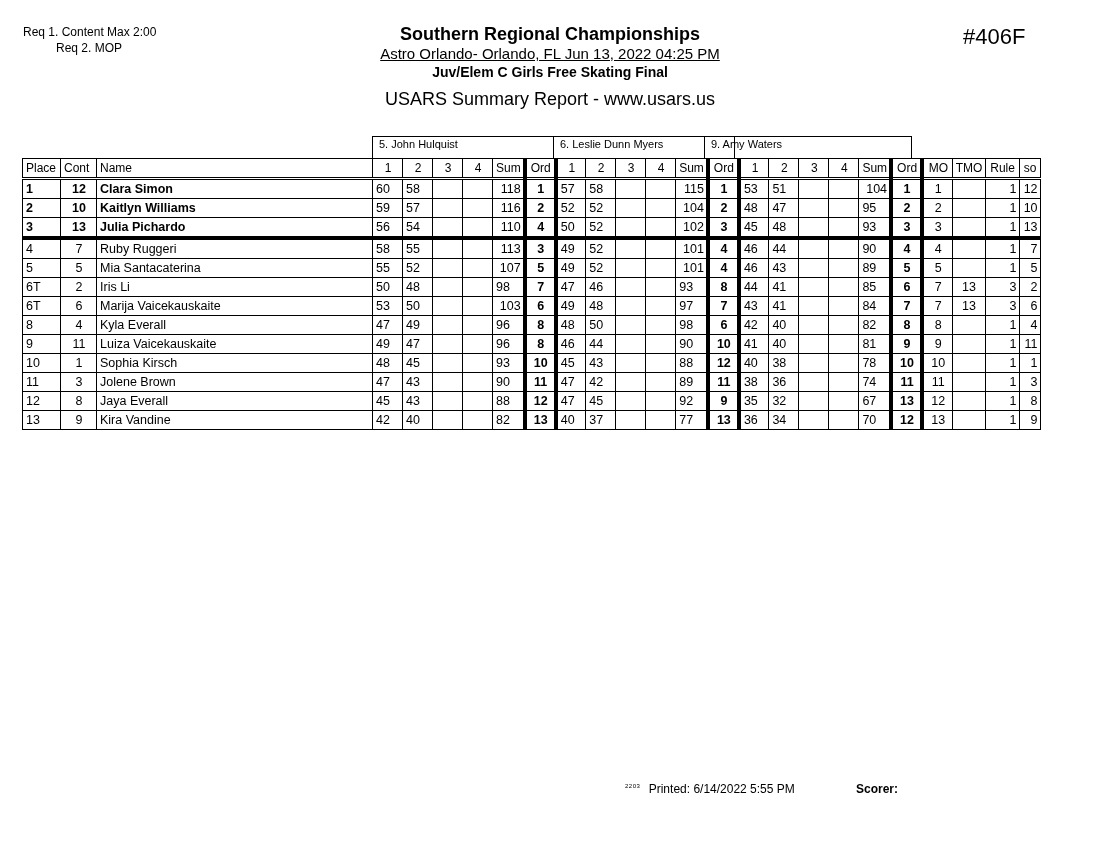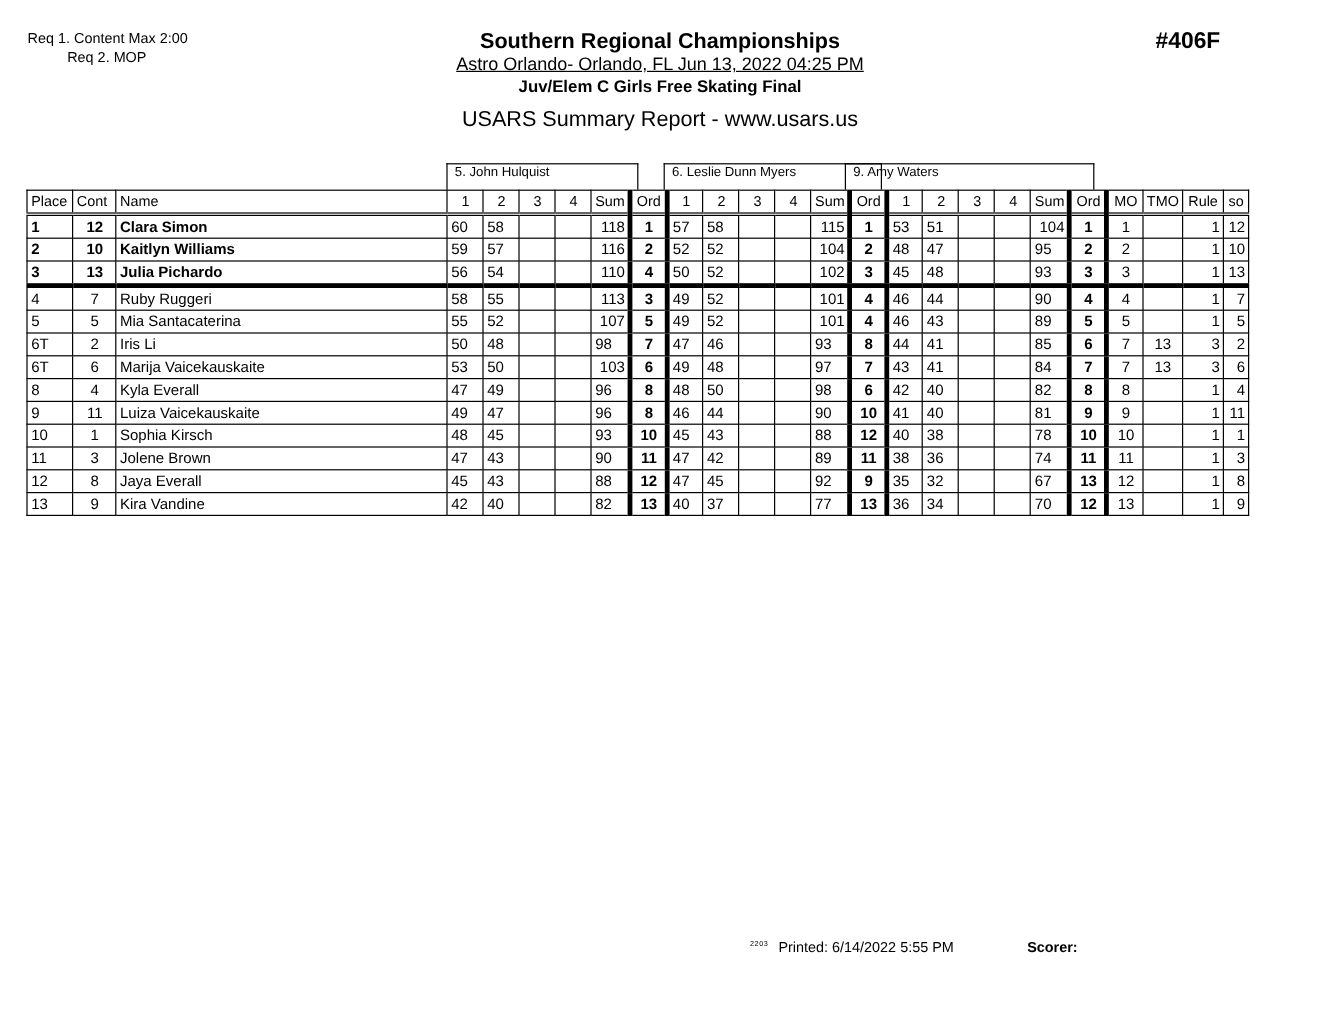--- a/index.html
+++ b/index.html
@@ -4,21 +4,21 @@
 <style>
   html, body { margin: 0; padding: 0; background: #ffffff; }
   body { width: 1100px; height: 850px; position: relative; overflow: hidden;
          font-family: "Liberation Sans", sans-serif; color: #000; }
   .abs { position: absolute; white-space: nowrap; }
   .req { left: 23px; font-size: 12px; line-height: 14px; }
   .title1 { left: 0; width: 1100px; text-align: center; top: 24px; font-size: 18px; font-weight: bold; }
   .title2 { left: 0; width: 1100px; text-align: center; top: 45px; font-size: 15px; text-decoration: underline; }
   .title3 { left: 0; width: 1100px; text-align: center; top: 64px; font-size: 14px; font-weight: bold; }
   .title4 { left: 0; width: 1100px; text-align: center; top: 89px; font-size: 18px; }
-  .evnum { left: 963px; top: 24px; font-size: 19px; font-weight: bold; }
+  .evnum { left: 963px; top: 24px; font-size: 22px; font-weight: normal; }
 
   
   .jbox { position: absolute; top: 136px; height: 22px; border: 1px solid #000; border-bottom: none;
           font-size: 11px; box-sizing: border-box; padding: 1px 0 0 6px; }
 
   #grid { position: absolute; left: 22px; top: 158px; border-collapse: collapse; table-layout: fixed; font-size: 12.5px; }
   #grid td { border: 1px solid #000; height: 19px; padding: 0 2px 0 3px; box-sizing: border-box; overflow: hidden; white-space: nowrap; line-height: 18px; }
   #grid tr.hdr td { height: 20px; border-bottom: 3px double #000; font-size: 12px; }
   #grid td.c { text-align: center; }
   #grid td.r { text-align: right; }
@@ -36,21 +36,21 @@
 <body>
 
 <div class="abs req" style="top:25px;">Req  1.  Content Max 2:00</div>
 <div class="abs req" style="top:41px;margin-left:33px;">Req  2.  MOP</div>
 <div class="abs title1">Southern Regional Championships</div>
 <div class="abs title2">Astro Orlando- Orlando, FL  Jun 13, 2022  04:25 PM</div>
 <div class="abs title3">Juv/Elem C Girls Free Skating  Final</div>
 <div class="abs title4">USARS Summary Report - www.usars.us</div>
 <div class="abs evnum">#406F</div>
 
-<div class="jbox" style="left:372px;width:160px;">5.  John Hulquist</div>
+<div class="jbox" style="left:372px;width:182px;">5.  John Hulquist</div>
 <div class="jbox" style="left:553px;width:182px;">6.  Leslie Dunn Myers</div>
 <div class="jbox" style="left:704px;width:208px;">9.  Amy  Waters</div>
 
 <table id="grid">
   <colgroup>
     <col style="width:38px">
       <col style="width:36px">
       <col style="width:276px">
     <col style="width:30px">
       <col style="width:30px">

